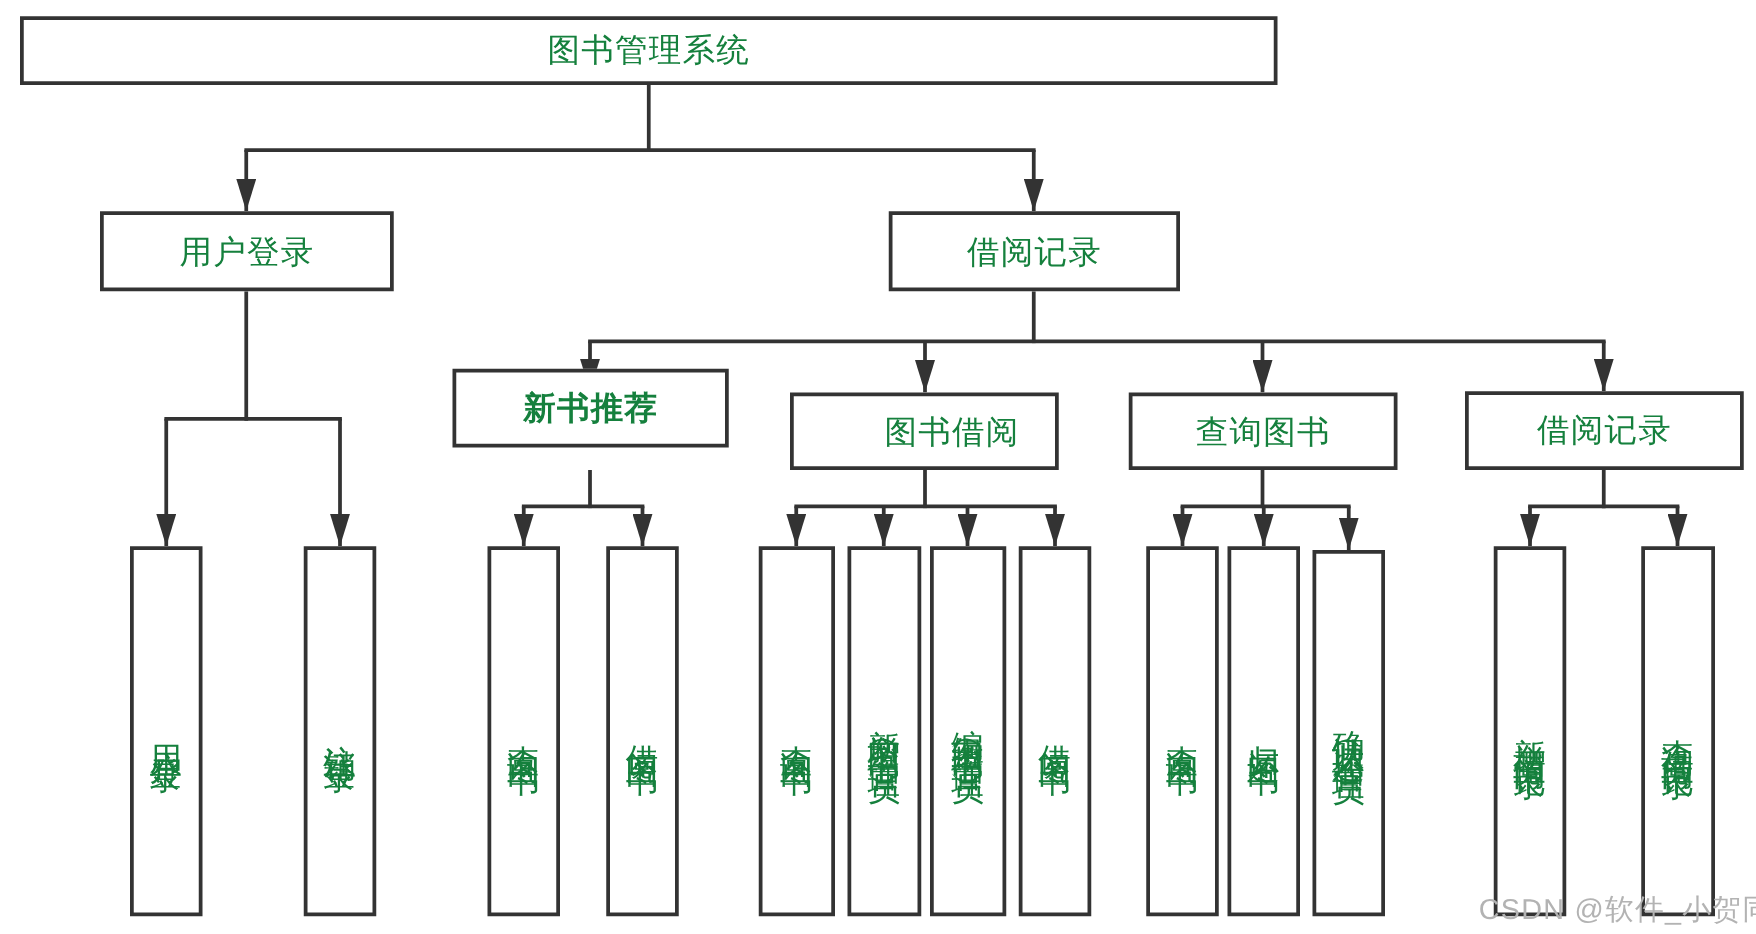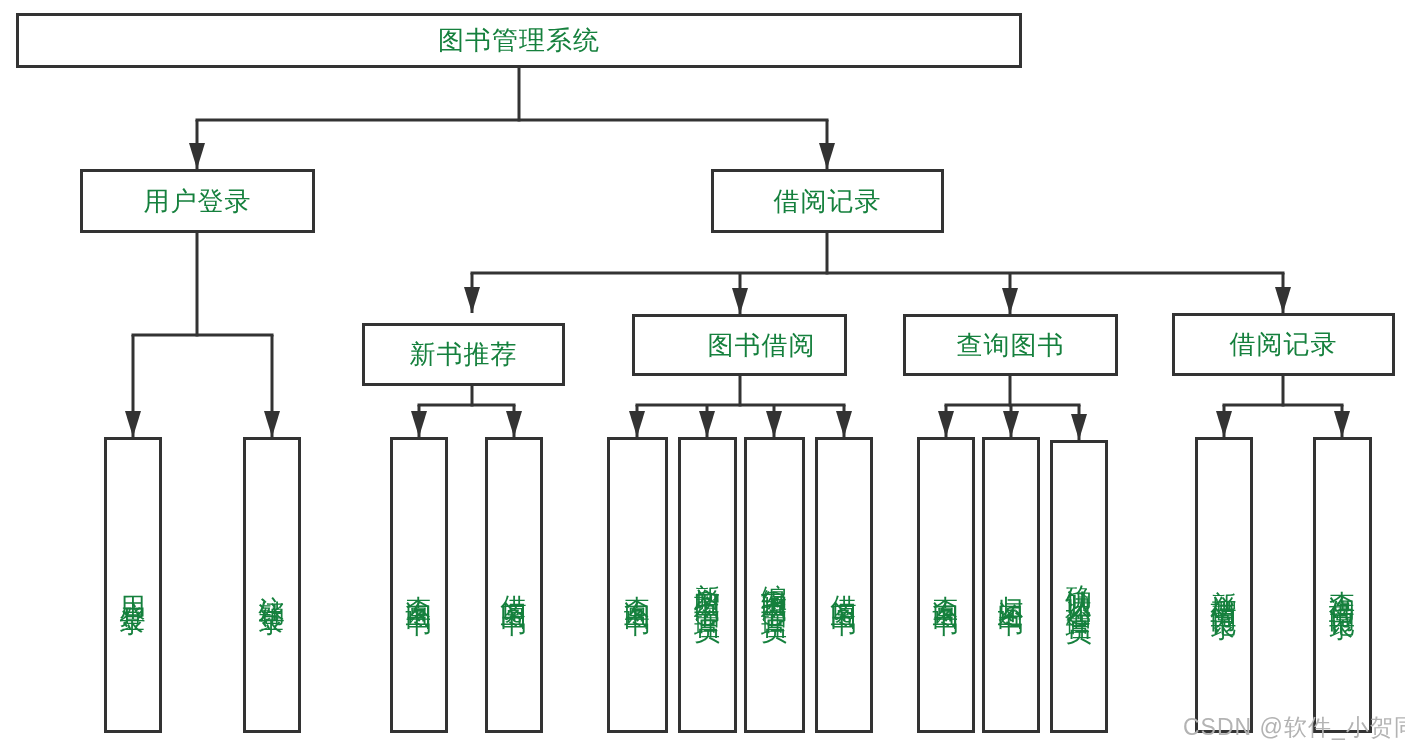--- a/index.html
+++ b/index.html
@@ -113,21 +113,21 @@
     <span>图书管理系统</span>
   </div>
 
   <div class="hbox" style="left:80px; top:169px; width:235px; height:64px;">
     <span>用户登录</span>
   </div>
   <div class="hbox" style="left:711px; top:169px; width:233px; height:64px;">
     <span>借阅记录</span>
   </div>
 
-  <div class="hbox" style="left:362px; top:323px; width:203px; height:63px;">
+  <div class="hbox" style="left:362px; top:295px; width:221px; height:63px;font-weight:bold;">
     <span>新书推荐</span>
   </div>
   <div class="hbox" style="left:632px; top:314px; width:215px; height:62px;padding-left:44px;">
     <span>图书借阅</span>
   </div>
   <div class="hbox" style="left:903px; top:314px; width:215px; height:62px;">
     <span>查询图书</span>
   </div>
   <div class="hbox" style="left:1172px; top:313px; width:223px; height:63px;">
     <span>借阅记录</span>

